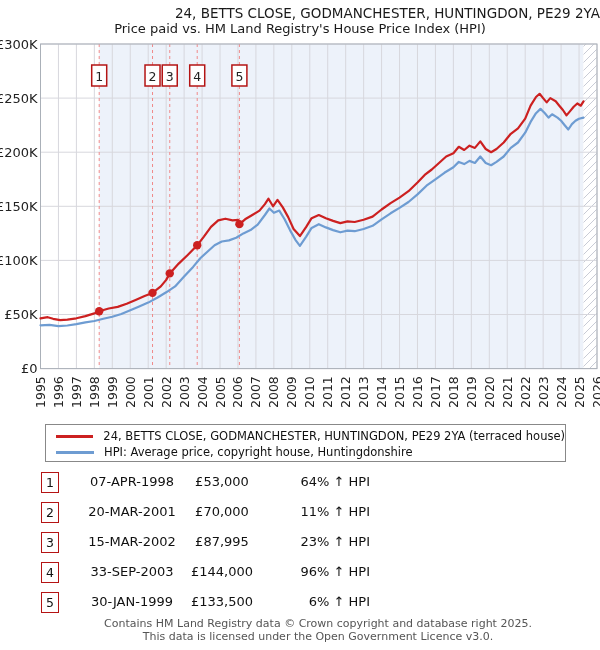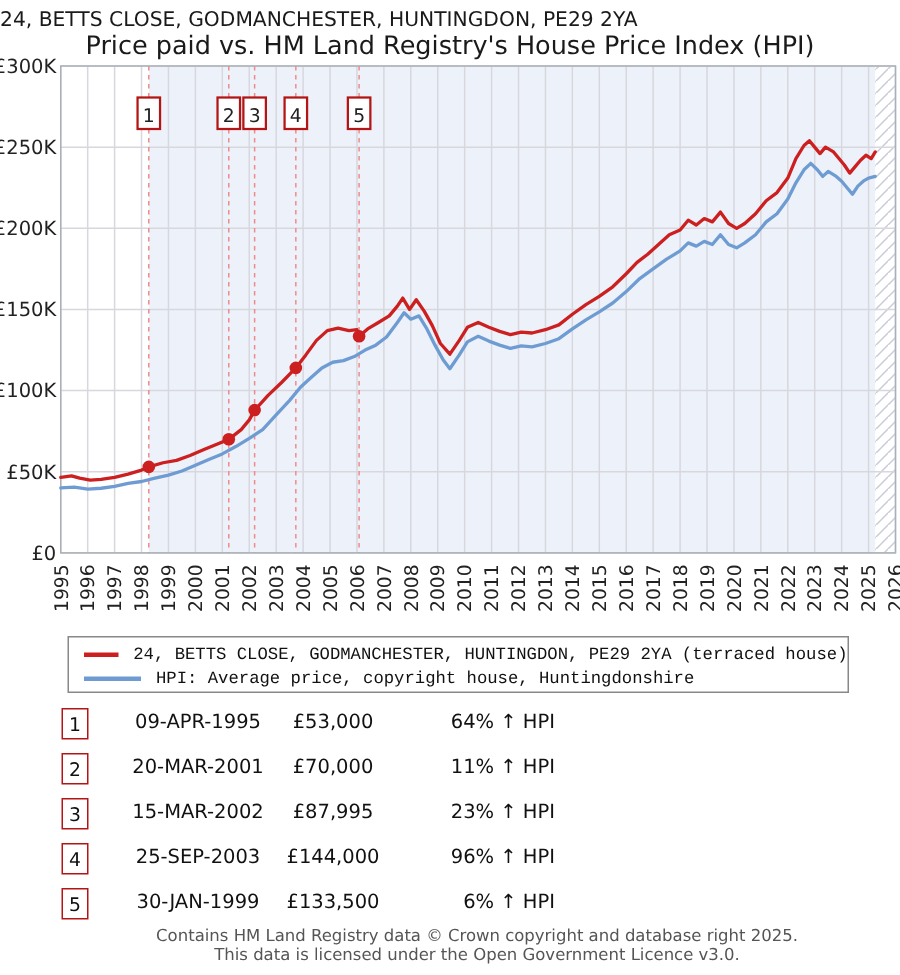--- a/index.html
+++ b/index.html
@@ -1,25 +1,25 @@
 <!DOCTYPE html>
 <html><head>
 <meta charset="utf-8">
 <style>
   html,body{margin:0;padding:0;background:#fff;width:600px;height:650px;overflow:hidden;
     font-family:"DejaVu Sans","Liberation Sans",sans-serif;}
   .stage{position:absolute;top:0;left:0;width:600px;height:650px;}
-  .title{position:absolute;top:5px;left:0;width:600px;text-align:left;
+  .title{position:absolute;top:5px;left:0;width:600px;text-align:right;
     font-size:13.5px;color:#1a1a1a;}
   .subtitle{position:absolute;top:21px;left:0;width:600px;text-align:center;
-    font-size:17px;color:#1a1a1a;}
+    font-size:13px;color:#1a1a1a;}
   svg text{font-family:"DejaVu Sans","Liberation Sans",sans-serif;fill:#222;}
   .legendbox{position:absolute;top:424px;left:45px;width:521px;height:38px;
     border:1px solid #888;background:#fff;box-sizing:border-box;padding:3px 0 0 10px;}
-  .legendrow{height:16px;display:flex;align-items:center;font-family:Liberation Mono, monospace;}
+  .legendrow{height:16px;display:flex;align-items:center;}
   .swatch{display:inline-block;width:38px;height:0;border-top-style:solid;border-top-width:3px;margin-right:10px;}
   .legendlabel{font-size:11.5px;color:#111;white-space:nowrap;}
   .saletable{position:absolute;top:472px;left:0;width:600px;}
   .salerow{position:absolute;left:0;width:600px;height:22px;}
   .numbox{position:absolute;left:41px;top:0;width:16px;height:19px;border:1.5px solid #b41414;
     background:#fff;text-align:center;font-size:12.5px;line-height:19px;color:#111;}
   .datecell{position:absolute;left:72px;top:2px;width:120px;text-align:center;font-size:13px;color:#111;}
   .pricecell{position:absolute;left:178px;top:2px;width:88px;text-align:center;font-size:13px;color:#111;}
   .pctcell{position:absolute;left:280px;top:2px;width:90px;text-align:right;font-size:13px;color:#111;}
   .footer{position:absolute;left:38px;top:617px;width:560px;font-size:11px;color:#555;line-height:13px;text-align:center;}
@@ -153,39 +153,39 @@
     </div>
     <div class="legendrow">
       <span class="swatch" style="border-top-color:#6e9cd2;"></span>
       <span class="legendlabel">HPI: Average price, copyright house, Huntingdonshire</span>
     </div>
   </div>
 
   <div class="saletable" id="sale-table">
       <div class="salerow" style="top: 0px;">
         <div class="numbox">1</div>
-        <div class="datecell">09-APR-1995</div>
+        <div class="datecell">07-APR-1998</div>
         <div class="pricecell">£53,000</div>
         <div class="pctcell">64% ↑ HPI</div>
       </div>
       <div class="salerow" style="top: 30px;">
         <div class="numbox">2</div>
         <div class="datecell">20-MAR-2001</div>
         <div class="pricecell">£70,000</div>
         <div class="pctcell">11% ↑ HPI</div>
       </div>
       <div class="salerow" style="top: 60px;">
         <div class="numbox">3</div>
         <div class="datecell">15-MAR-2002</div>
         <div class="pricecell">£87,995</div>
         <div class="pctcell">23% ↑ HPI</div>
       </div>
       <div class="salerow" style="top: 90px;">
         <div class="numbox">4</div>
-        <div class="datecell">25-SEP-2003</div>
+        <div class="datecell">33-SEP-2003</div>
         <div class="pricecell">£144,000</div>
         <div class="pctcell">96% ↑ HPI</div>
       </div>
       <div class="salerow" style="top: 120px;">
         <div class="numbox">5</div>
         <div class="datecell">30-JAN-1999</div>
         <div class="pricecell">£133,500</div>
         <div class="pctcell">6% ↑ HPI</div>
       </div>
     </div>

